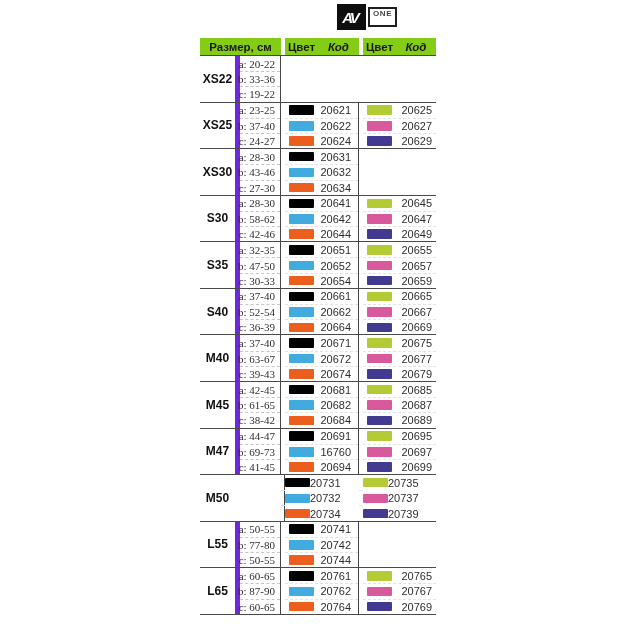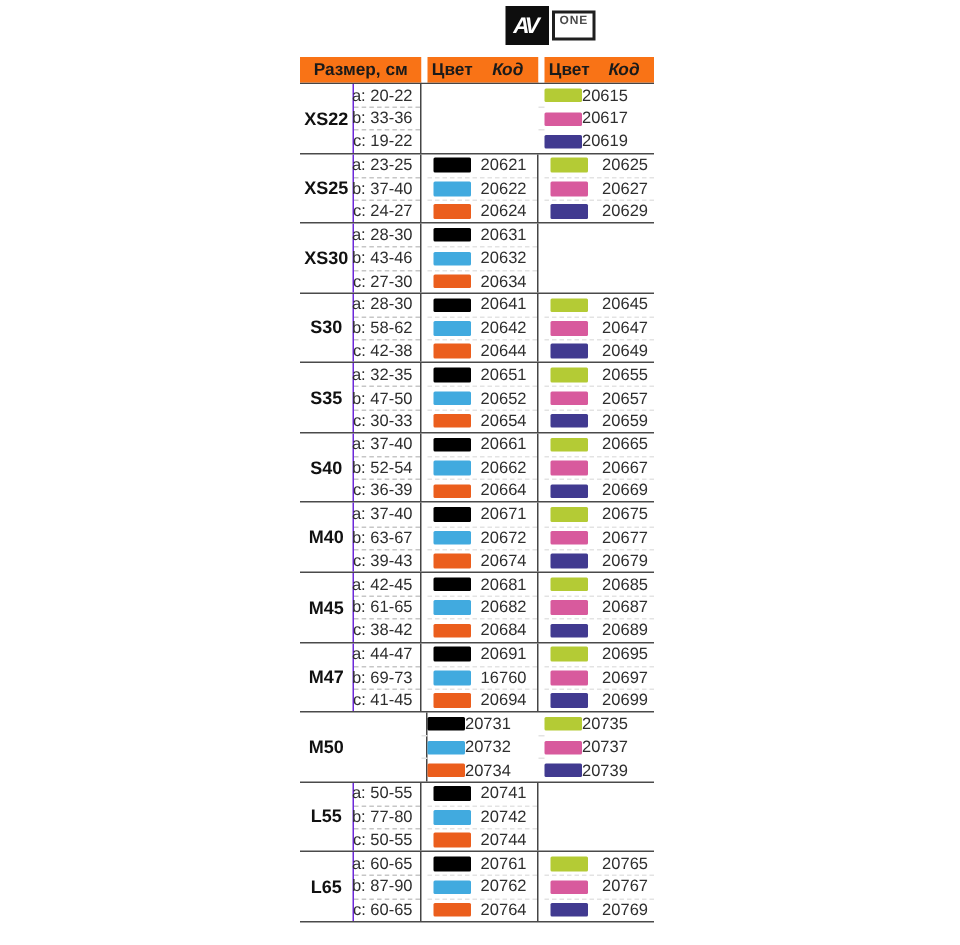--- a/index.html
+++ b/index.html
@@ -22,35 +22,35 @@
     height: 20px; border: 2px solid #1f1f1f; background: #ffffff; color: #4a4a4a;
     font-size: 8px; font-weight: bold; letter-spacing: 0.6px;
     display: flex; padding: 0 3px;
   }
   
   .size-table { position: absolute; left: 200px; top: 38px; width: 236px; }
   .header-row {
     display: grid; grid-template-columns: 81px 4px 74px 4px 73px;
     height: 18px; border-bottom: 1.5px solid #454545;
   }
-  .hcell { background: #f97316; display: flex; align-items: center; font-weight: bold; font-size: 11.5px; color: #1a1a1a; }
+  .hcell { background: #84cc16; display: flex; align-items: center; font-weight: bold; font-size: 11.5px; color: #1a1a1a; }
   .h-size { justify-content: center; }
   .h-color { width: 33px; text-align: center; flex: none; }
   .h-code { flex: 1; text-align: center; font-style: italic; }
   .gapcell { background: #ffffff; }
 
   .group {
     display: grid; grid-template-columns: 35px 46px 4px 74px 4px 73px;
     border-bottom: 1.4px solid #4a4a4a;
   }
   .size-cell {
     display: flex; align-items: center; justify-content: center;
     font-weight: bold; font-size: 12px; color: #111111;
   }
-  .ranges-cell { border-left: 1px solid #6d28d9; border-right: 1.4px solid #454545; }
+  .ranges-cell { border-left: 5px solid #6d28d9; border-right: 1.4px solid #454545; font-family: Liberation Serif, serif; }
   .range-row {
     height: 15.2px; display: flex; align-items: center; justify-content: flex-end;
     padding-right: 5px; font-size: 11px; color: #2e2e2e; white-space: nowrap;
   }
   .range-row + .range-row { border-top: 1px dashed #c6c6c6; }
   .pair-cell.pair1 { border-right: 1.4px solid #454545; }
   .pair-row { height: 15.2px; display: flex; align-items: center; padding-left: 4px; }
   .pair-row + .pair-row { border-top: 1px dashed #e3e3e3; }
   .swatch { width: 25px; height: 9.5px; border-radius: 1px; flex: none; }
   .code { flex: 1; text-align: right; padding-right: 7px; font-size: 11px; color: #2e2e2e; }
@@ -85,34 +85,20 @@
   <div id="groups">
   <div class="group">
     <div class="size-cell">XS22</div>
     <div class="ranges-cell">
           <div class="range-row">a: 20-22</div>
           <div class="range-row">b: 33-36</div>
           <div class="range-row">c: 19-22</div>
         </div>
     <div></div>
     <div></div>
-    <div class="pair-cell pair2">
-          <div class="pair-row">
-            <span class="swatch" style="background: rgb(180, 203, 53);"></span>
-            <span class="code">20615</span>
-          </div>
-          <div class="pair-row">
-            <span class="swatch" style="background: rgb(216, 90, 157);"></span>
-            <span class="code">20617</span>
-          </div>
-          <div class="pair-row">
-            <span class="swatch" style="background: rgb(65, 58, 144);"></span>
-            <span class="code">20619</span>
-          </div>
-        </div>
   </div>
 
   <div class="group">
     <div class="size-cell">XS25</div>
     <div class="ranges-cell">
           <div class="range-row">a: 23-25</div>
           <div class="range-row">b: 37-40</div>
           <div class="range-row">c: 24-27</div>
         </div>
     <div></div>
@@ -170,21 +156,21 @@
           </div>
         </div>
     <div></div>
   </div>
 
   <div class="group">
     <div class="size-cell">S30</div>
     <div class="ranges-cell">
           <div class="range-row">a: 28-30</div>
           <div class="range-row">b: 58-62</div>
-          <div class="range-row">c: 42-38</div>
+          <div class="range-row">c: 42-46</div>
         </div>
     <div></div>
     <div class="pair-cell pair1">
           <div class="pair-row">
             <span class="swatch" style="background: rgb(0, 0, 0);"></span>
             <span class="code">20641</span>
           </div>
           <div class="pair-row">
             <span class="swatch" style="background: rgb(65, 170, 223);"></span>
             <span class="code">20642</span>

